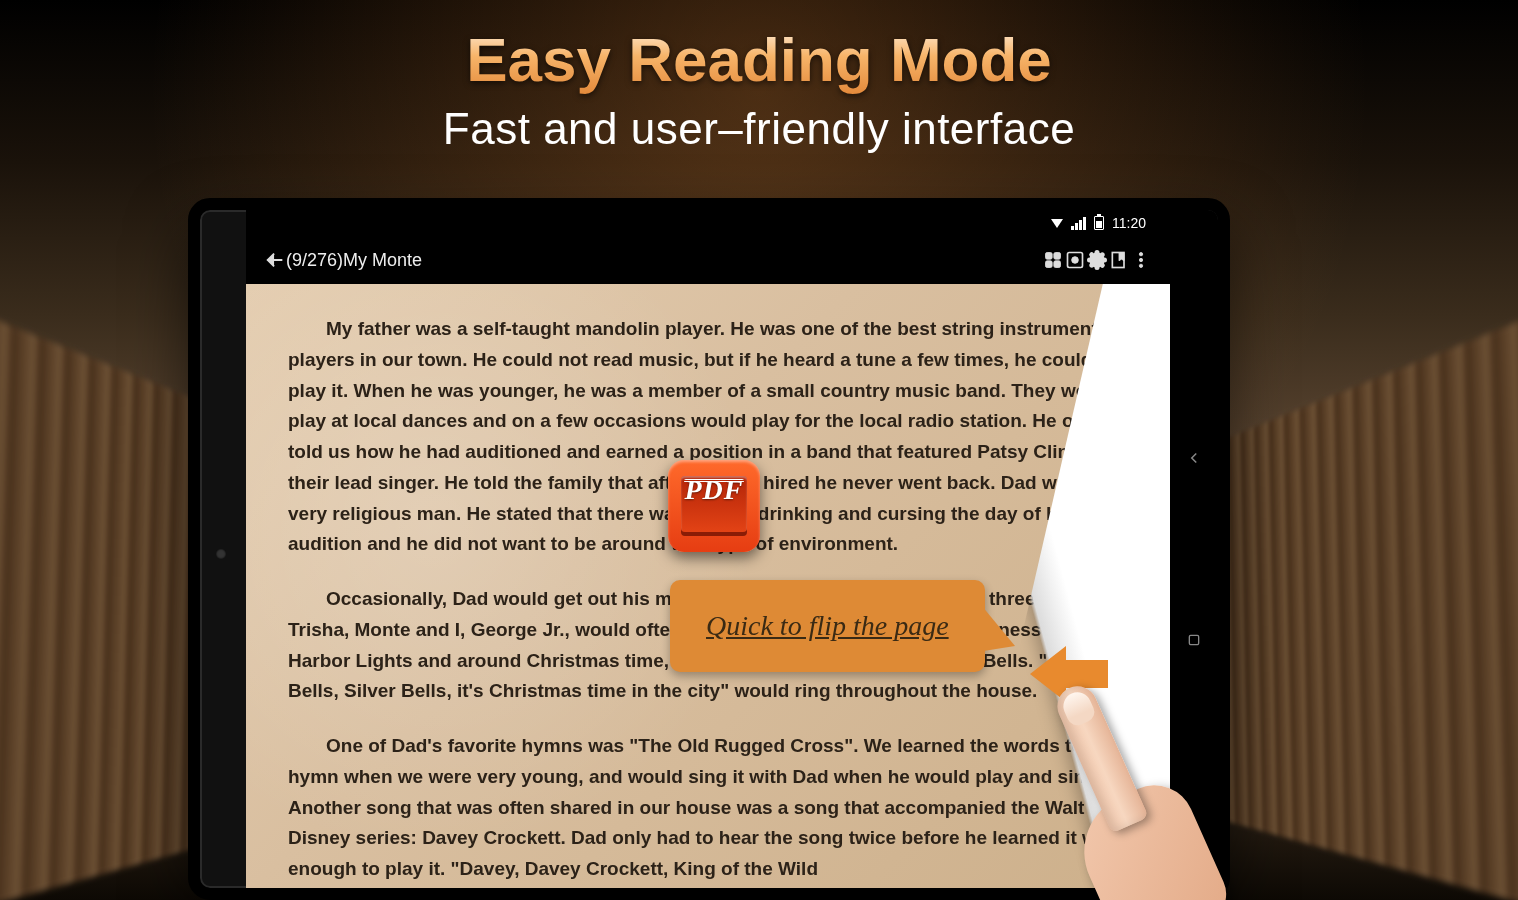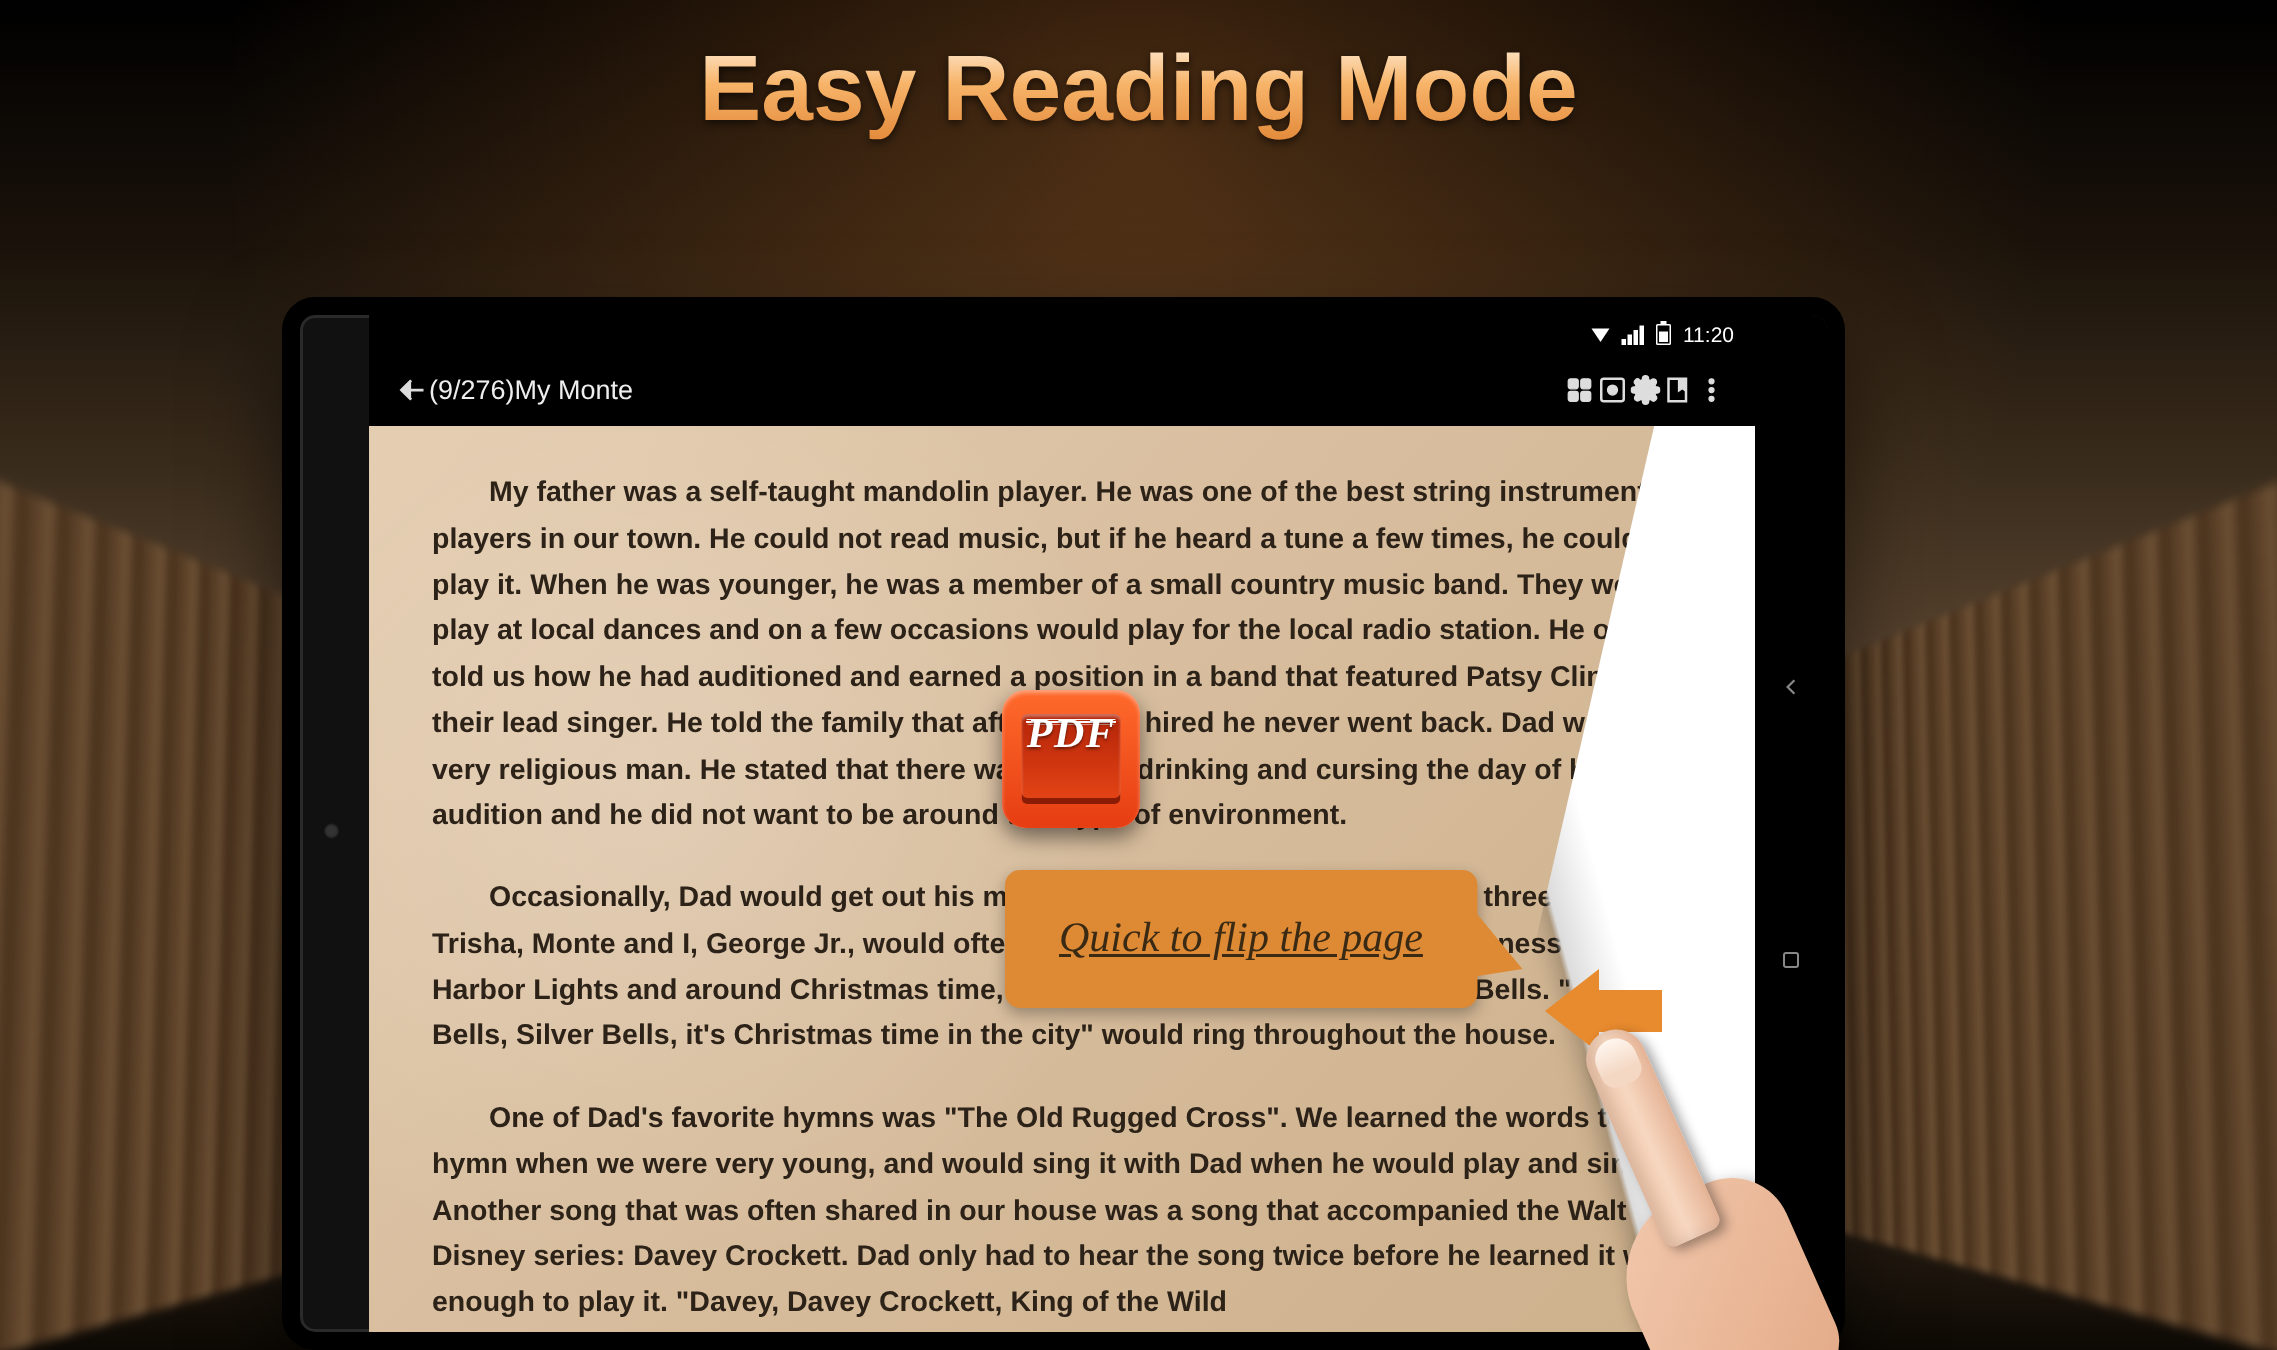--- a/index.html
+++ b/index.html
@@ -69,21 +69,21 @@
 
 .screen {
   position:absolute; left:46px; right:48px; top:0; bottom:0;
   background:#000;
   display:flex; flex-direction:column;
 }
 
 
 .statusbar {
   height:26px; display:flex; justify-content:flex-end; align-items:center;
-  gap:8px; padding:0 14px; color:#fff; font-size:14px;
+  gap:8px; padding:0 24px; color:#fff; font-size:14px;
 }
 .statusbar .tri { width:0;height:0;border-left:6px solid transparent;border-right:6px solid transparent;border-bottom:9px solid #fff; transform:rotate(180deg);}
 .statusbar .sig { display:flex; gap:1px; align-items:flex-end;}
 .statusbar .sig i{width:3px;background:#fff;}
 .statusbar .sig i:nth-child(1){height:4px}.statusbar .sig i:nth-child(2){height:7px}.statusbar .sig i:nth-child(3){height:10px}.statusbar .sig i:nth-child(4){height:13px}
 .statusbar .bat {width:10px;height:14px;border:1.5px solid #fff;border-radius:1px;position:relative}
 .statusbar .bat::before{content:"";position:absolute;top:-3px;left:2px;width:4px;height:2px;background:#fff}
 .statusbar .bat::after{content:"";position:absolute;bottom:1px;left:1px;right:1px;height:60%;background:#fff}
 
 
@@ -189,20 +189,21 @@
 }
 </style>
 </head>
 <body>
 
 <div class="backdrop">
   <div class="plank left"></div>
   <div class="plank right"></div>
 
   <h1 class="hero-title">Easy Reading Mode</h1>
+  <h2 class="hero-sub">Fast and user–friendly interface</h2>
 
   <div class="tablet">
 
     <div class="bezel-right">
       <div class="bezel-btn">
         <svg viewBox="0 0 24 24" width="18" height="18">
             <polyline points="15 6 9 12 15 18"></polyline>
           </svg>
       </div>
       <div class="bezel-btn">

